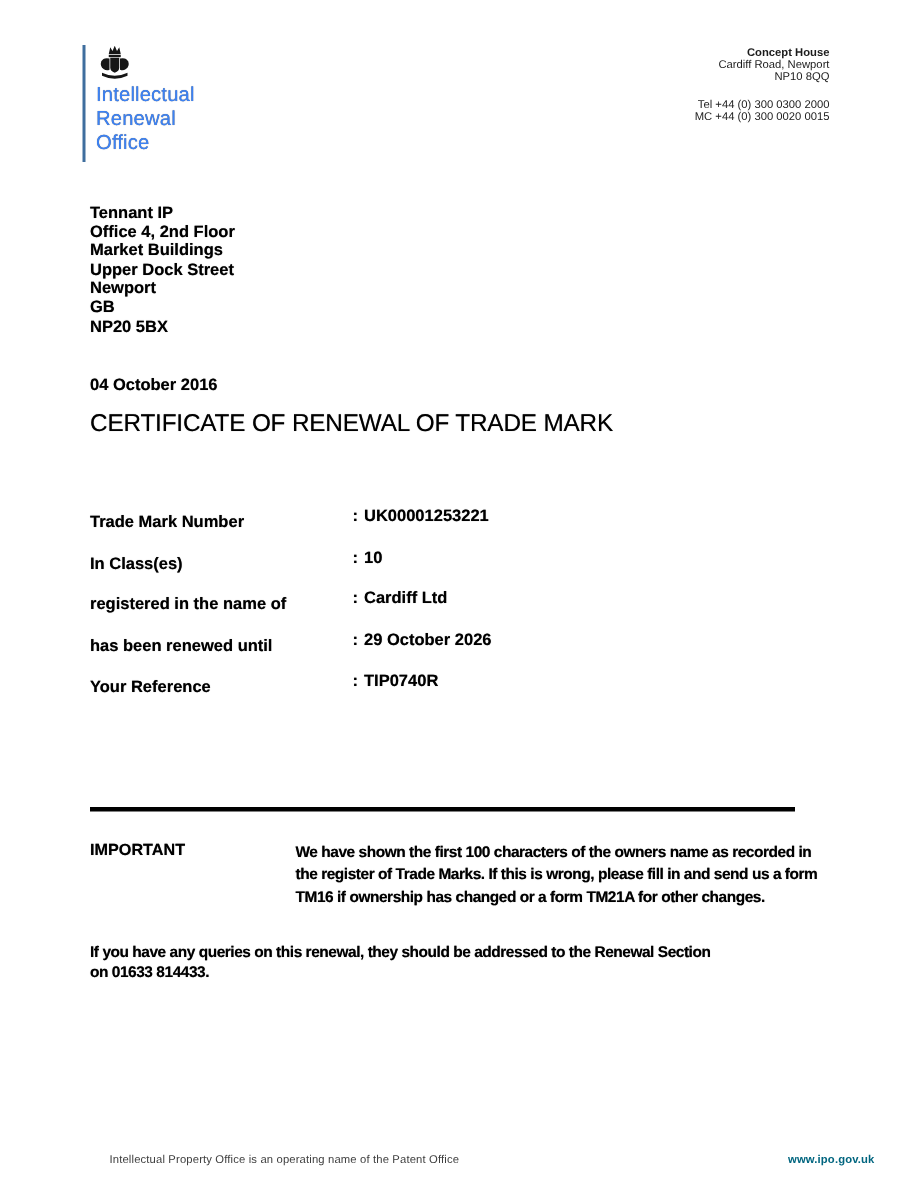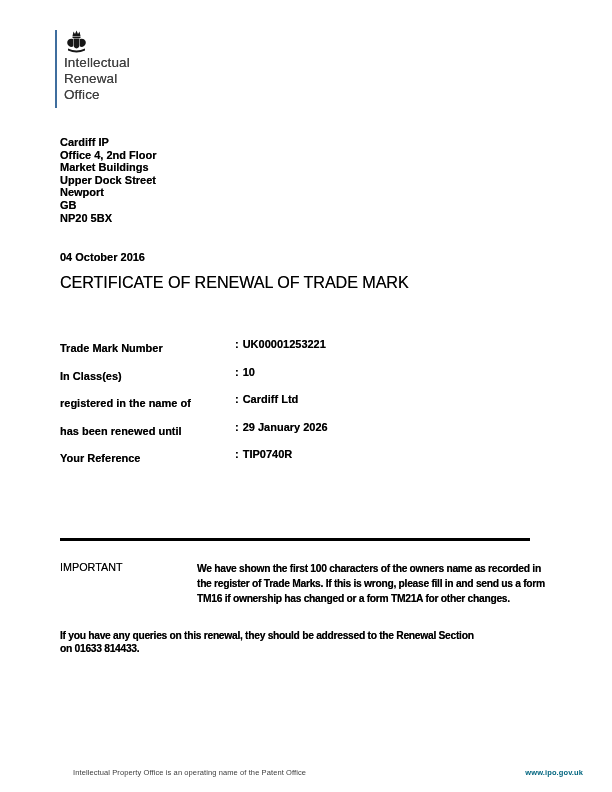--- a/index.html
+++ b/index.html
@@ -11,21 +11,21 @@
     color:#000;
     overflow:hidden;
   }
   .scan{ text-shadow:0 0 .45px rgba(0,0,0,.65); }
 
   
   .logo-bar{position:absolute;left:55px;top:30px;width:2px;height:78px;}
   .crest{position:absolute;left:64px;top:29px;width:25px;height:27px;}
   .wordmark{
     position:absolute;left:64px;top:55px;
-    font-size:13.5px;line-height:15.8px;font-weight:400;color:#404040;
+    font-size:13.5px;line-height:15.8px;font-weight:400;color:#3b82f6;
     letter-spacing:.1px;
   }
   .office-address{
     position:absolute;top:31px;right:59px;
     text-align:right;font-size:7.5px;line-height:8px;color:#1c1c1c;
   }
   .office-address .oa-name{font-weight:700;}
   .office-address .oa-contact{margin-top:11px;}
 
   
@@ -43,21 +43,21 @@
 
   
   .details{position:absolute;left:60px;top:338px;width:470px;}
   .detail-row{position:relative;height:27.6px;font-size:11px;font-weight:700;}
   .detail-label{position:absolute;left:0;top:4px;}
   .detail-valwrap{position:absolute;left:175px;top:0;white-space:nowrap;}
   .detail-colon{display:inline-block;margin-right:4px;}
 
   
   .divider{position:absolute;left:60px;top:538px;width:470px;height:2.5px;background:#000;}
-  .important-label{position:absolute;left:60px;top:561px;font-size:10.8px;font-weight:400;}
+  .important-label{position:absolute;left:60px;top:561px;font-size:10.8px;font-weight:700;}
   .important-text{
     position:absolute;left:165px;top:561px;width:392px;
     font-size:10.3px;font-weight:700;line-height:15.2px;letter-spacing:-.3px;
   }
   .important-text div{white-space:nowrap;margin-left:32px;}
 
   .queries-text{
     position:absolute;left:60px;top:630px;width:510px;
     font-size:10.3px;font-weight:700;line-height:12.6px;letter-spacing:-.3px;
   }
@@ -91,23 +91,30 @@
       <path d="M4 19.5 Q12.5 23.5 21 19.5 L21 21.5 Q12.5 25.5 4 21.5 Z"></path>
     </g>
   </svg>
 
   <div class="wordmark scan">
     <div>Intellectual</div>
     <div>Renewal</div>
     <div>Office</div>
   </div>
 
+  <div class="office-address">
+    <div class="oa-name">Concept House</div>
+    <div>Cardiff Road, Newport</div>
+    <div>NP10 8QQ</div>
+    <div class="oa-contact">Tel +44 (0) 300 0300 2000</div>
+    <div>MC +44 (0) 300 0020 0015</div>
+  </div>
 
   <div class="recipient scan">
-    <div>Cardiff IP</div>
+    <div>Tennant IP</div>
     <div>Office 4, 2nd Floor</div>
     <div>Market Buildings</div>
     <div>Upper Dock Street</div>
     <div>Newport</div>
     <div>GB</div>
     <div>NP20 5BX</div>
   </div>
 
   <div class="letter-date scan">04 October 2016</div>
   <div class="doc-title scan">CERTIFICATE OF RENEWAL OF TRADE MARK</div>
@@ -120,21 +127,21 @@
     <div class="detail-row scan">
       <span class="detail-label">In Class(es)</span>
       <span class="detail-valwrap"><span class="detail-colon">:</span><span>10</span></span>
     </div>
     <div class="detail-row scan">
       <span class="detail-label">registered in the name of</span>
       <span class="detail-valwrap"><span class="detail-colon">:</span><span>Cardiff Ltd</span></span>
     </div>
     <div class="detail-row scan">
       <span class="detail-label">has been renewed until</span>
-      <span class="detail-valwrap"><span class="detail-colon">:</span><span>29 January 2026</span></span>
+      <span class="detail-valwrap"><span class="detail-colon">:</span><span>29 October 2026</span></span>
     </div>
     <div class="detail-row scan">
       <span class="detail-label">Your Reference</span>
       <span class="detail-valwrap"><span class="detail-colon">:</span><span>TIP0740R</span></span>
     </div>
   </div>
 
   <div class="divider"></div>
 
   <div class="important-label scan">IMPORTANT</div>

